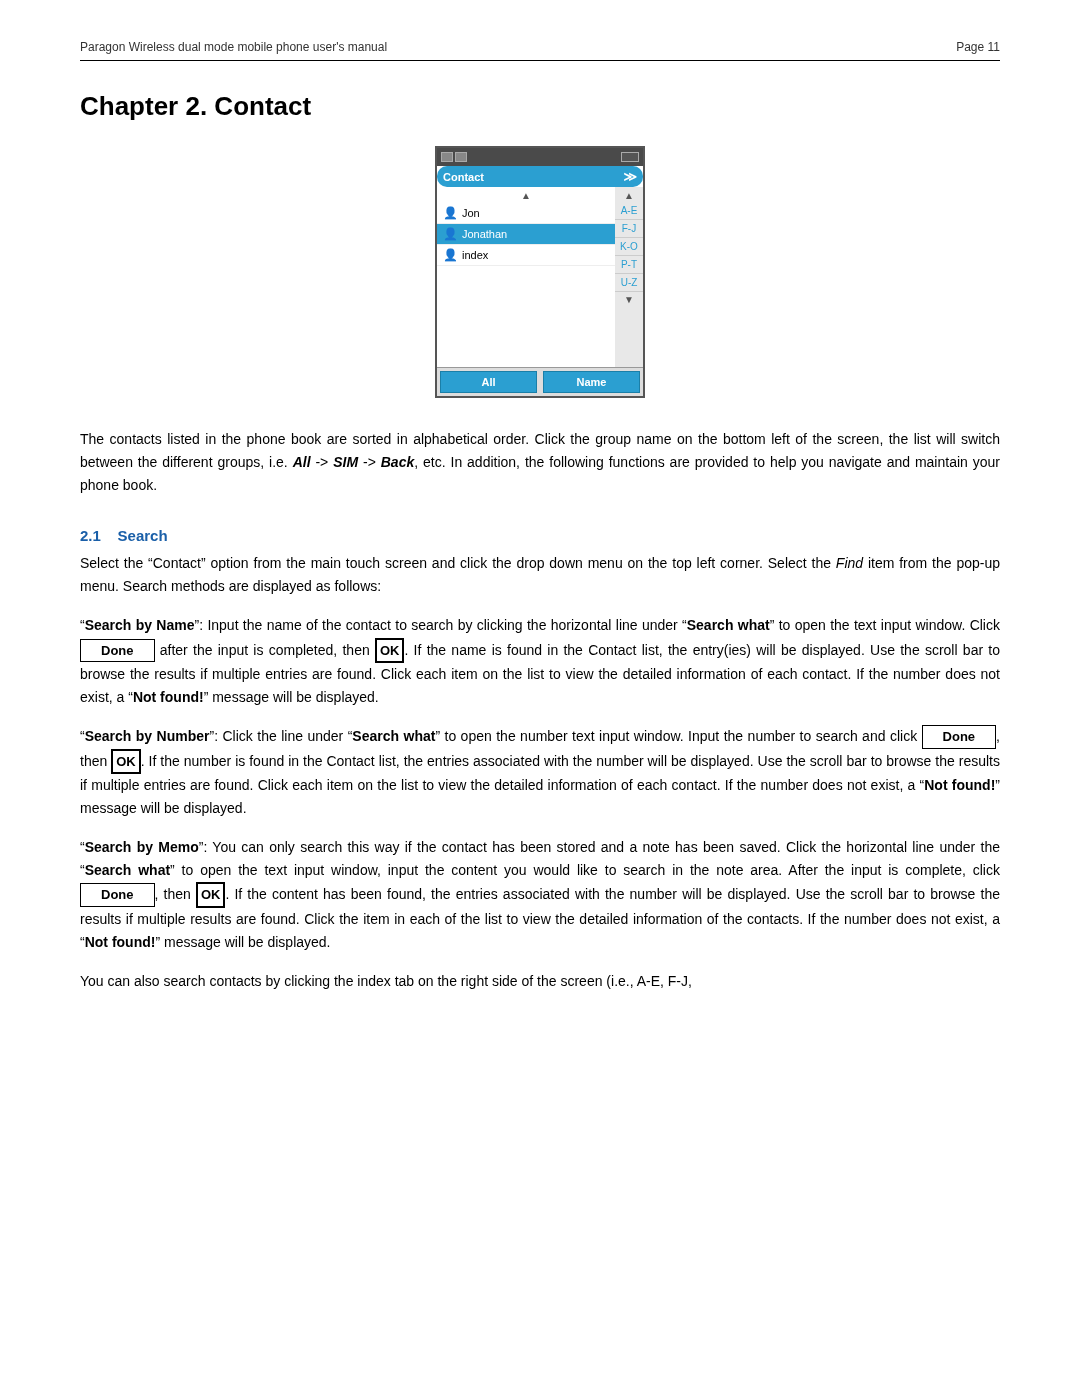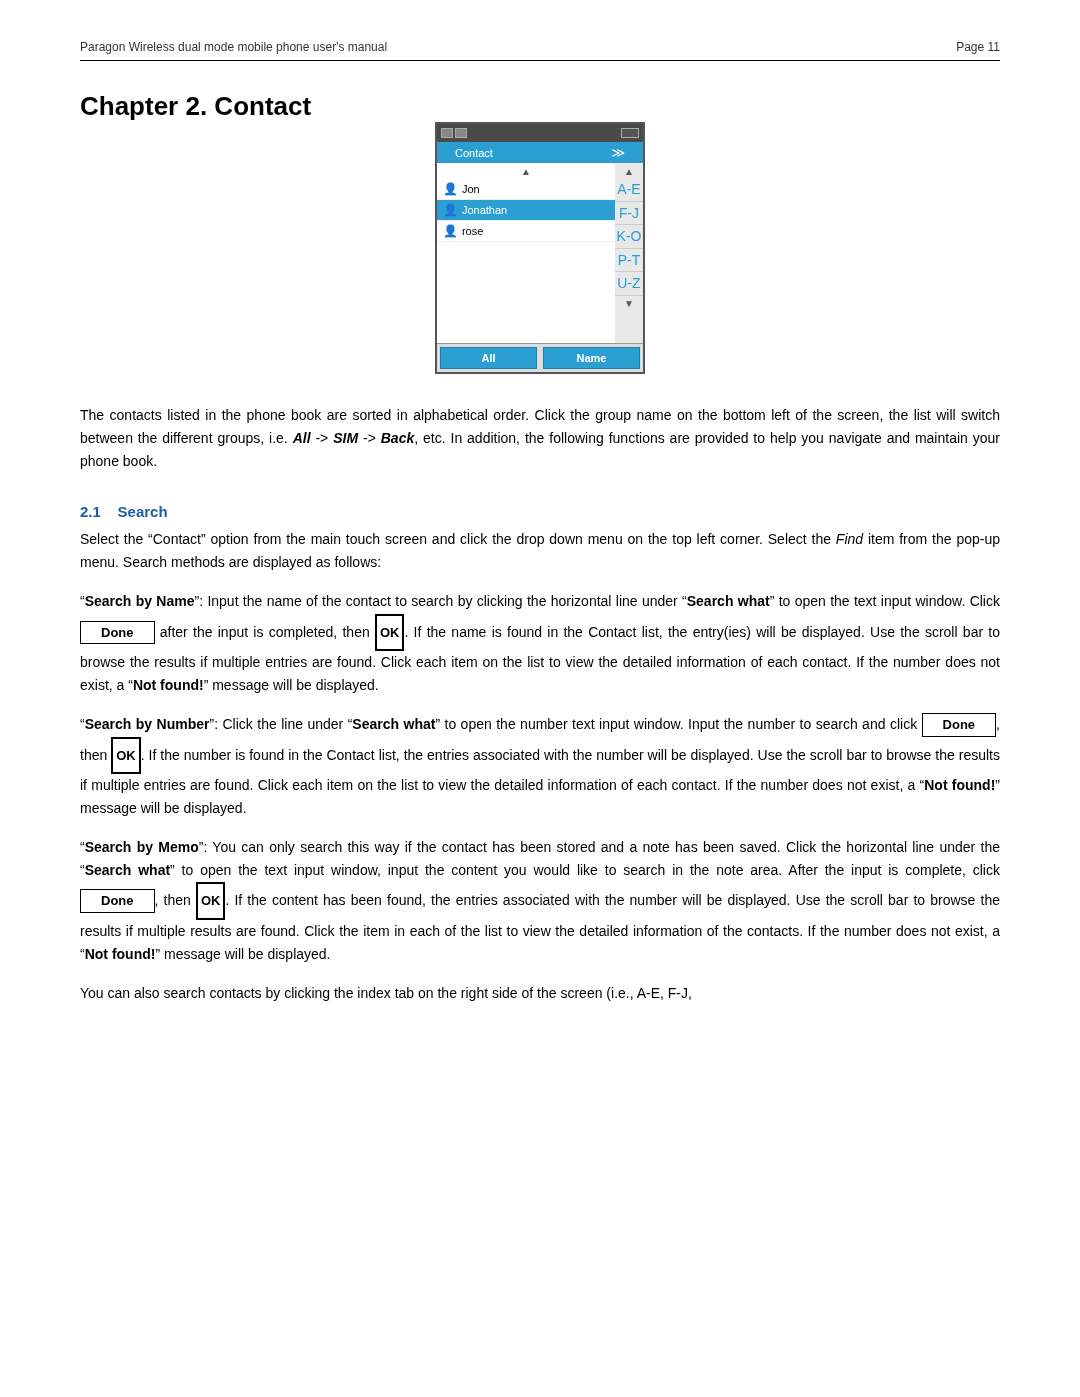--- a/index.html
+++ b/index.html
@@ -20,20 +20,21 @@
       border-bottom: 1px solid #000;
       padding-bottom: 6px;
       margin-bottom: 30px;
       font-size: 12px;
       color: #333;
     }
 
     .chapter-title {
       font-size: 26px;
       font-weight: bold;
+      margin-bottom: 24px;
     }
 
     .phone-screenshot-container {
       display: flex;
       justify-content: center;
       margin-bottom: 30px;
     }
 
     .phone-screen {
       width: 210px;
@@ -72,24 +73,25 @@
       background: #555;
       border: 1px solid #aaa;
       display: inline-block;
     }
 
     .phone-title-bar {
       background: #2b9fd1;
       display: flex;
       justify-content: space-between;
       align-items: center;
-      padding: 3px 18px;
+      padding: 3px 6px;
       color: #fff;
       font-size: 11px;
-      font-weight: normal;
+      font-weight: bold;
+      border-radius: 10px;
     }
 
     .phone-title-text {
       color: #fff;
     }
 
     .dropdown-arrow {
       color: #fff;
       font-size: 13px;
     }
@@ -123,21 +125,21 @@
       background: #e8e8e8;
       display: flex;
       flex-direction: column;
       align-items: center;
       padding: 2px 0;
       gap: 1px;
       position: relative;
     }
 
     .index-item {
-      font-size: 14px;
+      font-size: 10px;
       color: #2b9fd1;
       cursor: pointer;
       line-height: 1.4;
       text-align: center;
       border-bottom: 1px solid #ccc;
       width: 100%;
       text-align: center;
       padding: 1px 0;
     }
 
@@ -189,21 +191,21 @@
       display: inline-block;
       border: 1px solid #000;
       padding: 0px 20px;
       font-size: 13px;
       font-weight: bold;
     }
 
     .inline-btn-outline {
       display: inline-block;
       border: 2px solid #000;
-      padding: 6px 3px;
+      padding: 0px 3px;
       font-size: 13px;
       font-weight: bold;
     }
 
     .scroll-up-arrow {
       color: #555;
       font-size: 10px;
     }
   </style>
 </head>
@@ -243,21 +245,21 @@
         <div class="contact-item">
           <span style="color:#555; font-size:12px;">👤</span>
           <span>Jon</span>
         </div>
         <div class="contact-item selected">
           <span style="font-size:12px;">👤</span>
           <span>Jonathan</span>
         </div>
         <div class="contact-item">
           <span style="color:#555; font-size:12px;">👤</span>
-          <span>rose</span>
+          <span>index</span>
         </div>
       </div>
 
       <div class="index-sidebar">
         <div class="scroll-arrow">▲</div>
         <div class="index-item">A-E</div>
         <div class="index-item">F-J</div>
         <div class="index-item">K-O</div>
         <div class="index-item">P-T</div>
         <div class="index-item">U-Z</div>

